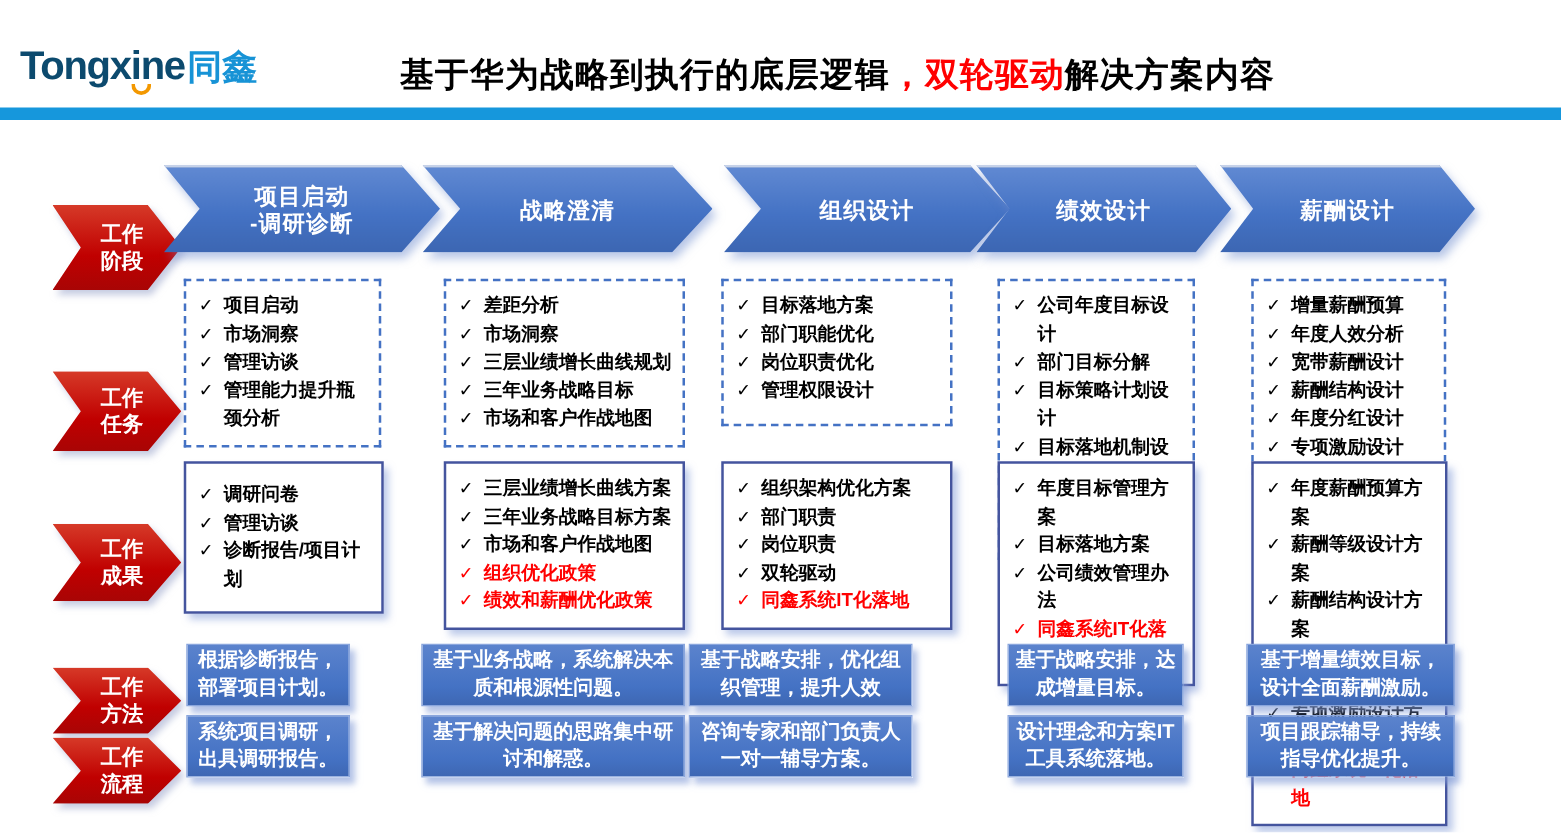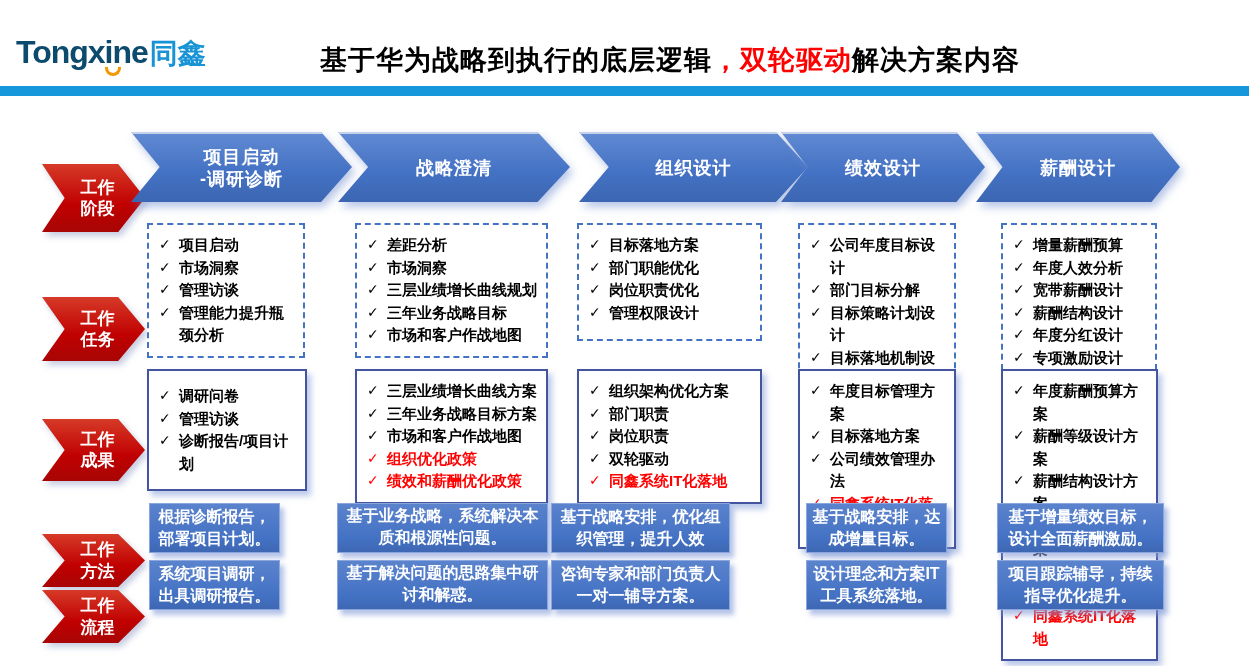--- a/index.html
+++ b/index.html
@@ -66,21 +66,21 @@
 
   .check-item { display:flex; align-items:flex-start; font-size:15px; font-weight:bold;
                 color:#000; line-height:1.5; }
   .check-mark { width:20px; flex:0 0 20px; font-size:14px; }
   .check-item.red { color:#ff0000; }
 
   
   .blue-box { position:absolute; height:50px; display:flex; align-items:center; justify-content:center;
               text-align:center; color:#fff; font-weight:bold; font-size:16px; line-height:1.4;
               padding:2px 4px; background:linear-gradient(180deg,#5b83cd 0%,#4472c4 70%,#3e67b3 100%);
-              border:1px solid #8aa6dd; box-shadow:4px 5px 5px rgba(130,155,215,.6); }
+              border:1px solid #8aa6dd; box-shadow:4px 5px 5px rgba(130,155,215,.6);margin-top:12px; }
   .method-box  { top:503px; }
   .process-box { top:560px; }
   .mb-0 { left:149px; width:131px; }
   .mb-1 { left:337px; width:211px;font-family:Liberation Mono, monospace; }
   .mb-2 { left:551px; width:179px; }
   .mb-3 { left:806px; width:141px; }
   .mb-4 { left:997px; width:167px; }
 </style>
 </head>
 <body>

